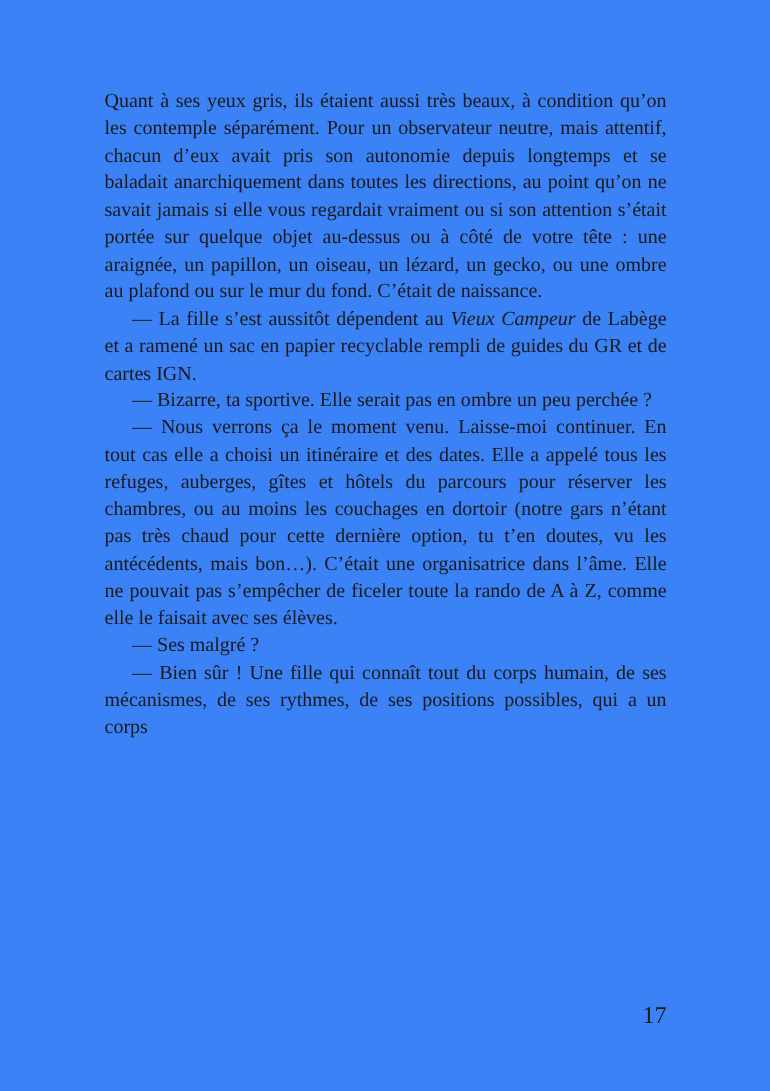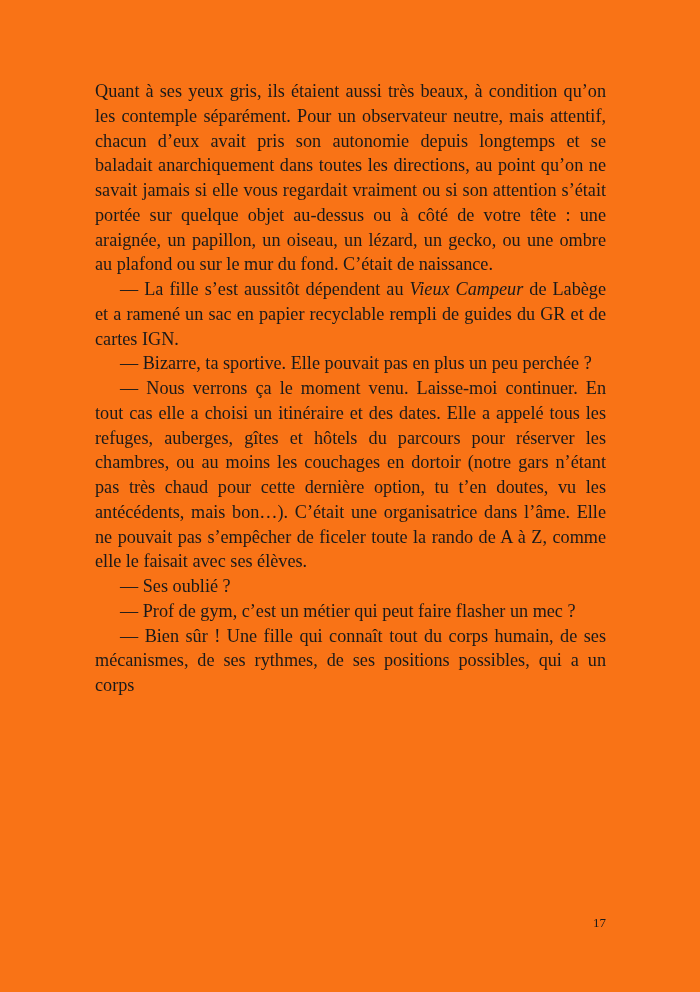--- a/index.html
+++ b/index.html
@@ -13,21 +13,21 @@
     position: relative;
     overflow: hidden;
     font-family: "Liberation Serif", "DejaVu Serif", serif;
     color: #1a1a1a;
   }
   .page {
     position: absolute;
     left: 0; top: 0;
     width: 700px;
     height: 992px;
-    background: #f97316;
+    background: #3b82f6;
   }
   .text-block {
     position: absolute;
     left: 95px;
     top: 79px;
     width: 511px;
     font-size: 18.2px;
     line-height: 24.75px;
     text-align: justify;
     hyphens: none;
@@ -38,21 +38,21 @@
   }
   .para.dialogue {
     text-indent: 25px;
   }
   .page-number {
     position: absolute;
     left: 560px;
     top: 912px;
     width: 46px;
     text-align: right;
-    font-size: 13px;
+    font-size: 22px;
     line-height: 22px;
   }
   em { }
 </style>
 </head>
 <body>
 
 <div class="page">
   <div class="text-block">
 
@@ -61,35 +61,32 @@
     </p>
 
 
     <p class="para dialogue">
       <span>— La fille s’est aussitôt dépendent au </span><em>Vieux Campeur</em><span> de Labège et a ramené un sac en papier recyclable rempli de guides du GR et de cartes IGN.</span>
     </p>
 
 
 
     <p class="para dialogue">
-      <span>— Bizarre, ta sportive. Elle pouvait pas en plus un peu perchée ?</span>
+      <span>— Bizarre, ta sportive. Elle serait pas en ombre un peu perchée ?</span>
     </p>
 
     <p class="para dialogue">
       <span>— Nous verrons ça le moment venu. Laisse-moi continuer. En tout cas elle a choisi un itinéraire et des dates. Elle a appelé tous les refuges, auberges, gîtes et hôtels du parcours pour réserver les chambres, ou au moins les couchages en dortoir (notre gars n’étant pas très chaud pour cette dernière option, tu t’en doutes, vu les antécédents, mais bon…). C’était une organisatrice dans l’âme. Elle ne pouvait pas s’empêcher de ficeler toute la rando de A à Z, comme elle le faisait avec ses élèves.</span>
     </p>
 
     <p class="para dialogue">
-      <span>— Ses oublié ?</span>
+      <span>— Ses malgré ?</span>
     </p>
 
 
-    <p class="para dialogue">
-      <span>— Prof de gym, c’est un métier qui peut faire flasher un mec ?</span>
-    </p>
 
     <p class="para dialogue">
       <span>— Bien sûr ! Une fille qui connaît tout du corps humain, de ses mécanismes, de ses rythmes, de ses positions possibles, qui a un corps</span>
     </p>
 
   </div>
 
   <div class="page-number">17</div>
 </div>
 

